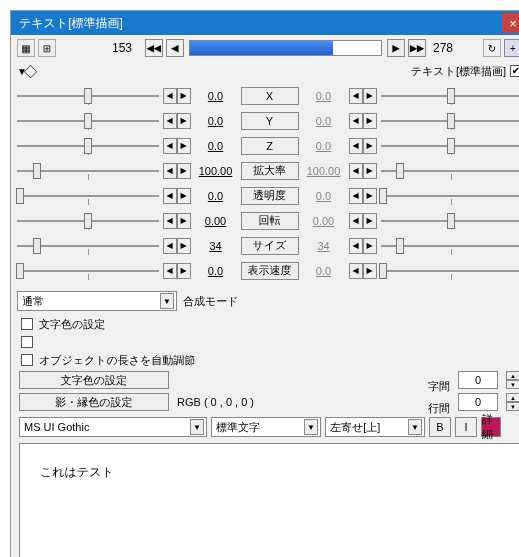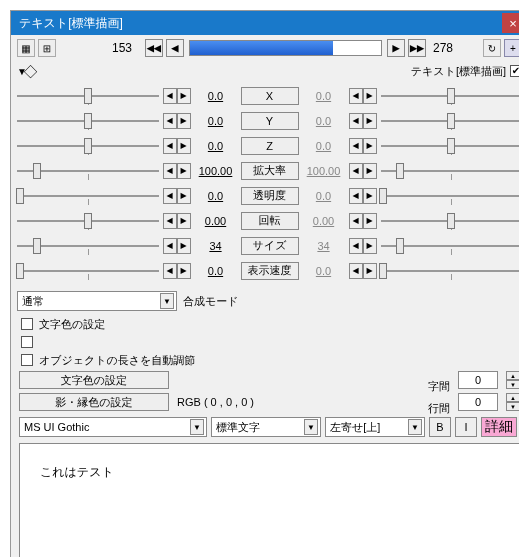--- a/index.html
+++ b/index.html
@@ -37,21 +37,21 @@
   .combo .arrow { margin-left: auto; width: 14px; height: 16px; border: 1px solid #888; background: #eee; font-size: 8px; display: flex; align-items: center; justify-content: center; }
   .check-line { display: flex; align-items: center; gap: 6px; padding: 2px 10px; font-size: 11px; height: 18px; }
   .color-row { display: flex; align-items: center; padding: 2px 8px; gap: 8px; font-size: 11px; height: 22px; }
   .btn-wide { width: 150px; height: 18px; border: 1px solid #888; background: #eee; display: flex; align-items: center; justify-content: center; cursor: pointer; }
   .spacing-label { margin-left: auto; margin-top: 12px; }
   .num-input { width: 40px; height: 18px; border: 1px solid #888; background: #fff; text-align: center; font-size: 11px; }
   .spin { display: flex; flex-direction: column; }
   .spin-btn { width: 14px; height: 9px; border: 1px solid #888; background: #eee; font-size: 6px; display: flex; align-items: center; justify-content: center; cursor: pointer; line-height: 1; }
   .font-row { display: flex; align-items: center; padding: 4px 8px; gap: 4px; font-size: 11px; }
   .small-btn { width: 22px; height: 20px; border: 1px solid #888; background: #eee; font-size: 11px; display: flex; align-items: center; justify-content: center; cursor: pointer; }
-  .detail-btn { width: 36px; height: 20px; border: 1px solid #888; background: #f9a8d4; font-size: 14px; display: flex; align-items: center; justify-content: center; cursor: pointer; }
+  .detail-btn { width: 20px; height: 20px; border: 1px solid #888; background: #be185d; font-size: 11px; display: flex; align-items: center; justify-content: center; cursor: pointer; }
   .textarea { margin: 2px 8px 8px 8px; flex: 1; border: 1px solid #888; background: #fff; padding: 20px; font-size: 12px; resize: none; outline: none; font-family: inherit; }
 </style>
 </head>
 <body>
 
 <div class="window">
 
   <div class="titlebar">
     <span class="title">テキスト[標準描画]</span>
     <div class="close-btn">×</div>

